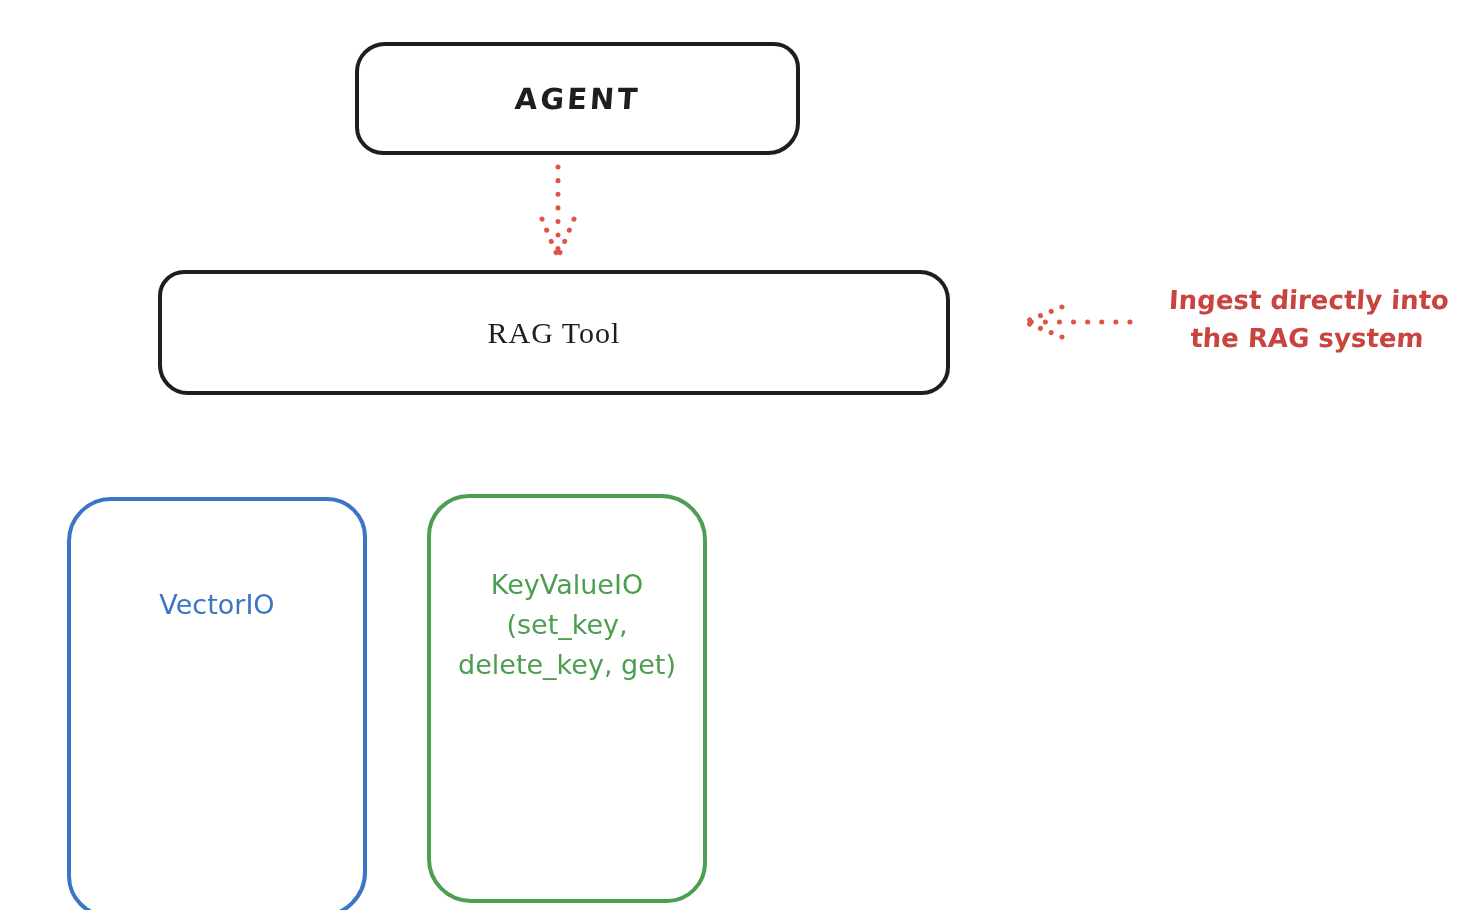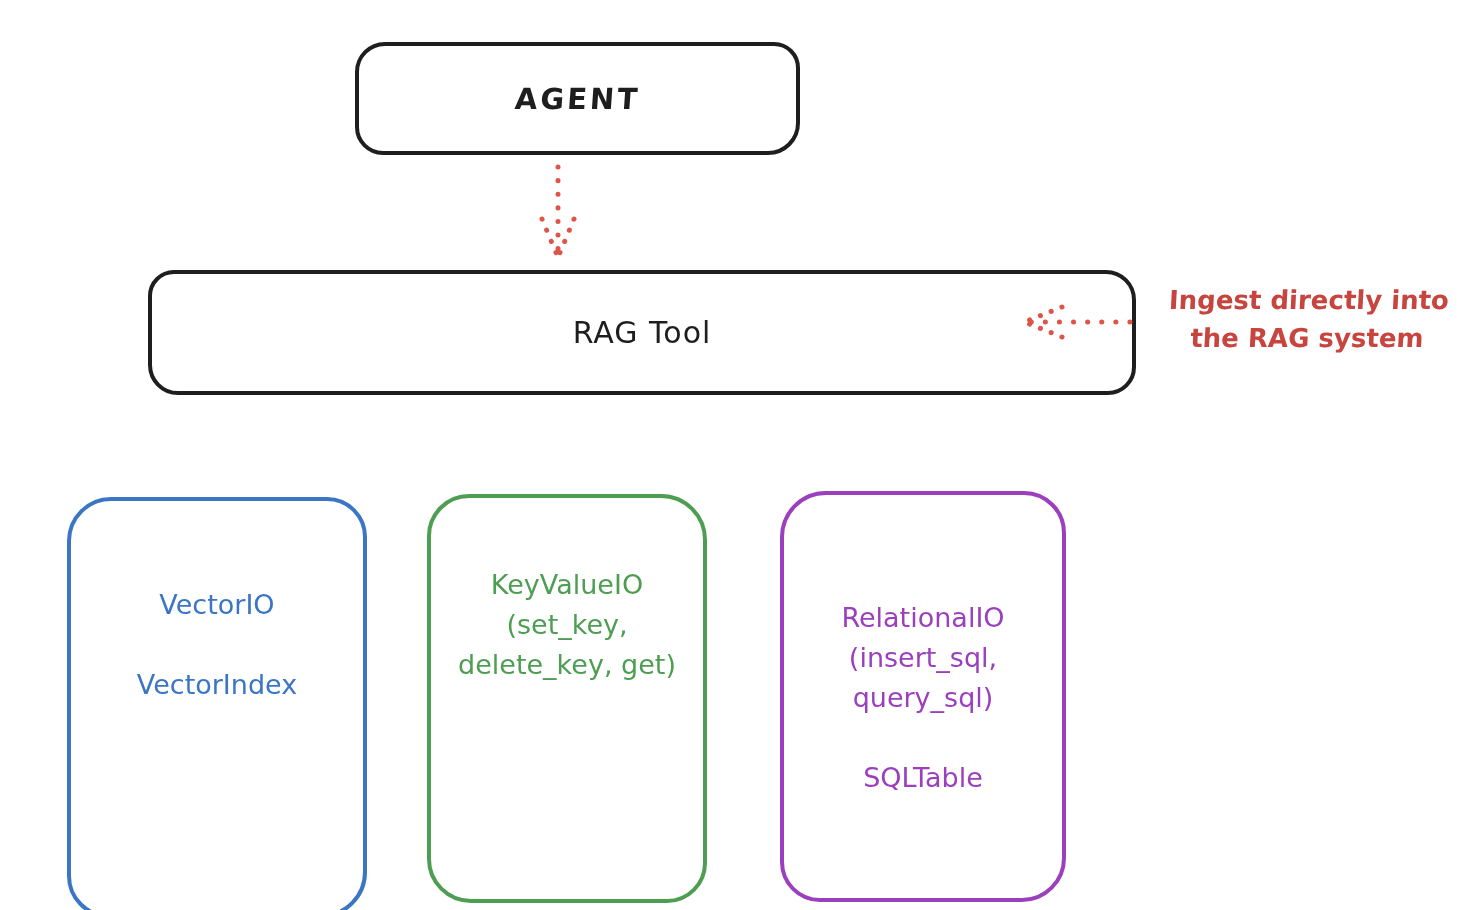--- a/index.html
+++ b/index.html
@@ -36,23 +36,24 @@
     width: 445px; height: 113px;
     border-radius: 30px 26px 32px 28px;
   }
   .agent-label {
     font-size: 29px;
     font-weight: bold;
     letter-spacing: 3px;
     transform: skewX(-4deg);
   }
   .rag-box {
-    left: 148px; top: 270px;
-    width: 988px; height: 125px;
+    left: 158px; top: 270px;
+    width: 792px; height: 125px;
     border-radius: 26px 30px 28px 30px;
+    font-family: Liberation Serif, serif;
   }
   .rag-label {
     font-size: 30px;
     letter-spacing: 1px;
   }
   
   .annotation {
     position: absolute;
     left: 1136px; top: 281px;
     width: 344px;
@@ -133,36 +134,26 @@
 
   <div class="annotation">
     <div>Ingest directly into</div>
     <div>the RAG system</div>
   </div>
 
   <div class="io-box io-blue">
     <div class="io-text">
       <div>VectorIO</div>
       <div class="index-gap"></div>
-      <div>VectorIndex</div>
     </div>
   </div>
 
   <div class="io-box io-green">
     <div class="io-text">
       <div>KeyValueIO</div>
       <div>(set_key,</div>
       <div>delete_key, get)</div>
       <div class="index-gap"></div>
     </div>
   </div>
 
-  <div class="io-box io-purple">
-    <div class="io-text">
-      <div>RelationalIO</div>
-      <div>(insert_sql,</div>
-      <div>query_sql)</div>
-      <div class="index-gap"></div>
-      <div>SQLTable</div>
-    </div>
-  </div>
 
 </div>
 
 </body></html>

